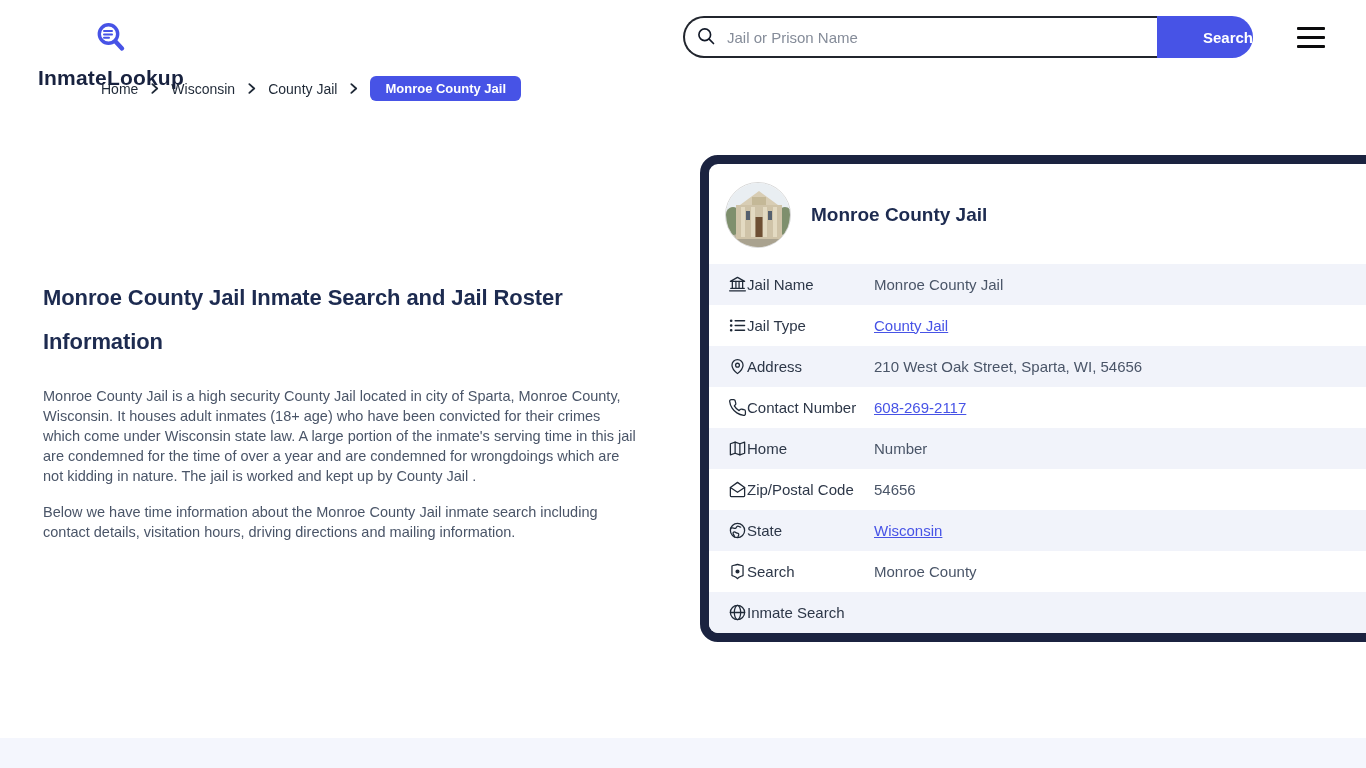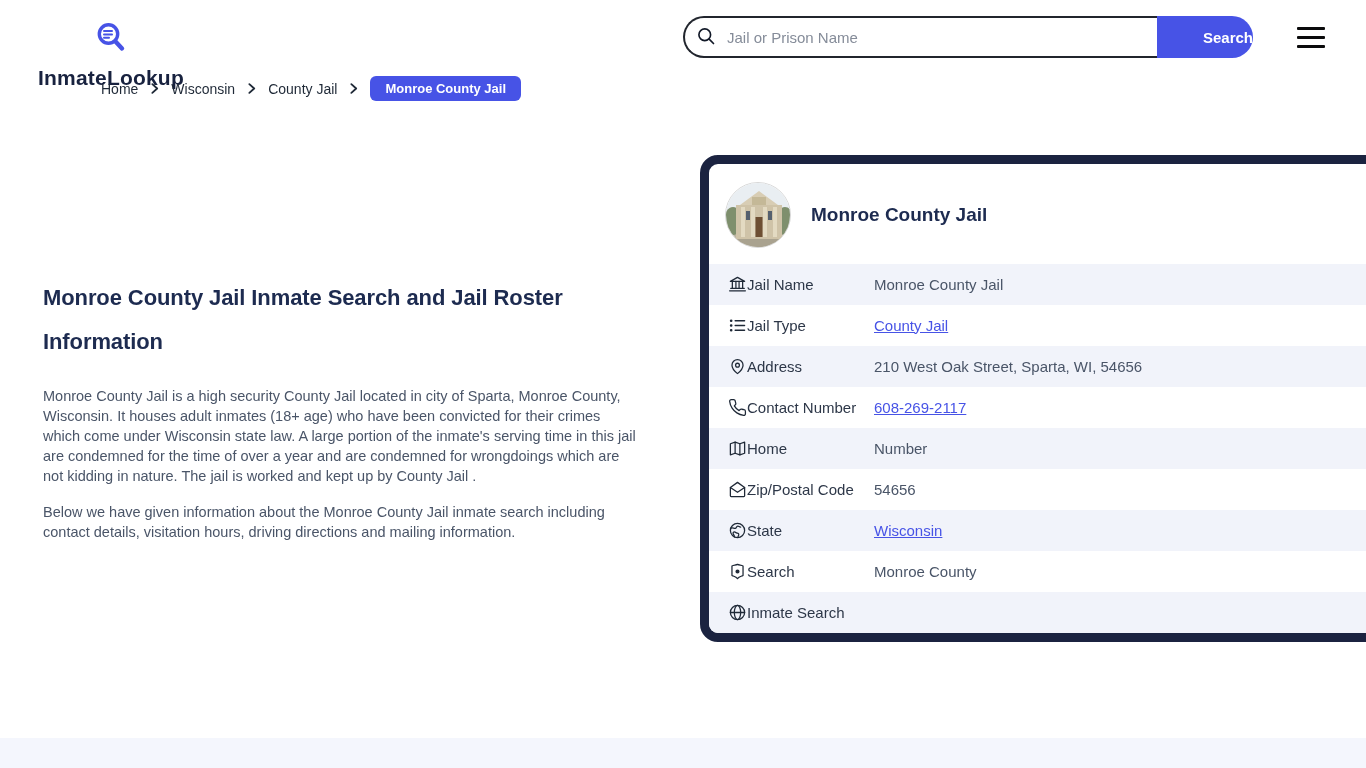--- a/index.html
+++ b/index.html
@@ -119,21 +119,21 @@
       <svg class="lineicon" width="13" height="13" viewBox="0 0 24 24" style="stroke-width:3.4">
           <polyline points="8 4 17 12 8 20"></polyline>
         </svg>
     </span>
     <span class="crumb-badge">Monroe County Jail</span>
   </nav>
 
   <section class="article">
     <h1>Monroe County Jail Inmate Search and Jail Roster Information</h1>
     <p>Monroe County Jail is a high security County Jail located in city of Sparta, Monroe County, Wisconsin. It houses adult inmates (18+ age) who have been convicted for their crimes which come under Wisconsin state law. A large portion of the inmate's serving time in this jail are condemned for the time of over a year and are condemned for wrongdoings which are not kidding in nature. The jail is worked and kept up by County Jail .</p>
-    <p>Below we have given information about the Monroe County Jail inmate search including contact details, visitation hours, driving directions and mailing information.</p>
+    <p>Below we have time information about the Monroe County Jail inmate search including contact details, visitation hours, driving directions and mailing information.</p>
   </section>
 
   <aside class="card">
     <div class="card-header">
       <div class="card-avatar">
         <svg width="66" height="66" viewBox="0 0 66 66">
           <rect width="66" height="66" fill="#e9eef2"></rect>
           <rect x="0" y="40" width="66" height="26" fill="#b9b2a0"></rect>
           <ellipse cx="7" cy="38" rx="9" ry="14" fill="#7e8f6d"></ellipse>
           <ellipse cx="59" cy="38" rx="9" ry="14" fill="#7e8f6d"></ellipse>

